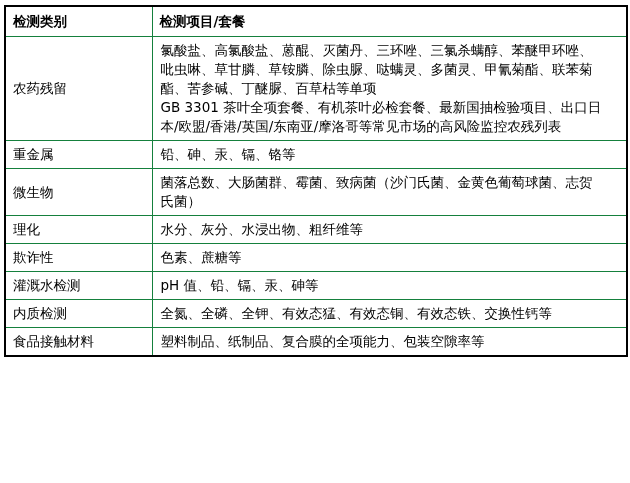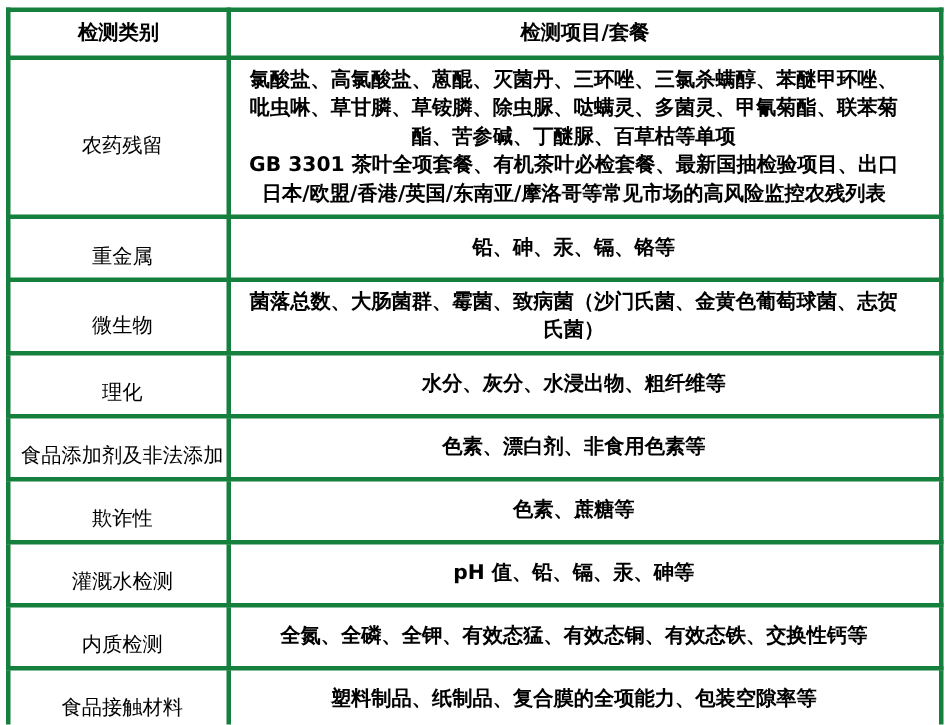--- a/index.html
+++ b/index.html
@@ -17,39 +17,38 @@
     padding: 5px 4px;
   }
   table.test-table {
     border-collapse: collapse;
     table-layout: fixed;
     width: 622px;
     border: 2px solid #000000;
   }
   .test-table th,
   .test-table td {
-    border: 3px solid #15803d;
+    border: 1px solid #15803d;
     font-size: 13.5px;
     line-height: 19px;
     vertical-align: middle;
-    text-align: center;
+    text-align: left;
     color: #000000;
     word-break: break-all;
   }
   .test-table th {
     font-weight: bold;
     padding: 5px 7px 5px 7px;
   }
   .test-table td.cat {
     font-weight: normal;
-    padding: 16px 2px 4px 7px;
+    padding: 4px 2px 4px 7px;
   }
   .test-table td.items {
     padding: 4px 23px 4px 8px;
-    font-weight: bold;
   }
   col.c-cat { width: 147px; }
   col.c-items { width: 475px; }
   .para { margin: 0; }
 </style>
 </head>
 <body>
 
 <div class="sheet">
   <table class="test-table">
@@ -83,26 +82,20 @@
           <div class="para">菌落总数、大肠菌群、霉菌、致病菌（沙门氏菌、金黄色葡萄球菌、志贺氏菌）</div>
         </td>
       </tr>
       <tr>
         <td class="cat">理化</td>
         <td class="items">
           <div class="para">水分、灰分、水浸出物、粗纤维等</div>
         </td>
       </tr>
       <tr>
-        <td class="cat">食品添加剂及非法添加</td>
-        <td class="items">
-          <div class="para">色素、漂白剂、非食用色素等</div>
-        </td>
-      </tr>
-      <tr>
         <td class="cat">欺诈性</td>
         <td class="items">
           <div class="para">色素、蔗糖等</div>
         </td>
       </tr>
       <tr>
         <td class="cat">灌溉水检测</td>
         <td class="items">
           <div class="para">pH 值、铅、镉、汞、砷等</div>
         </td>

